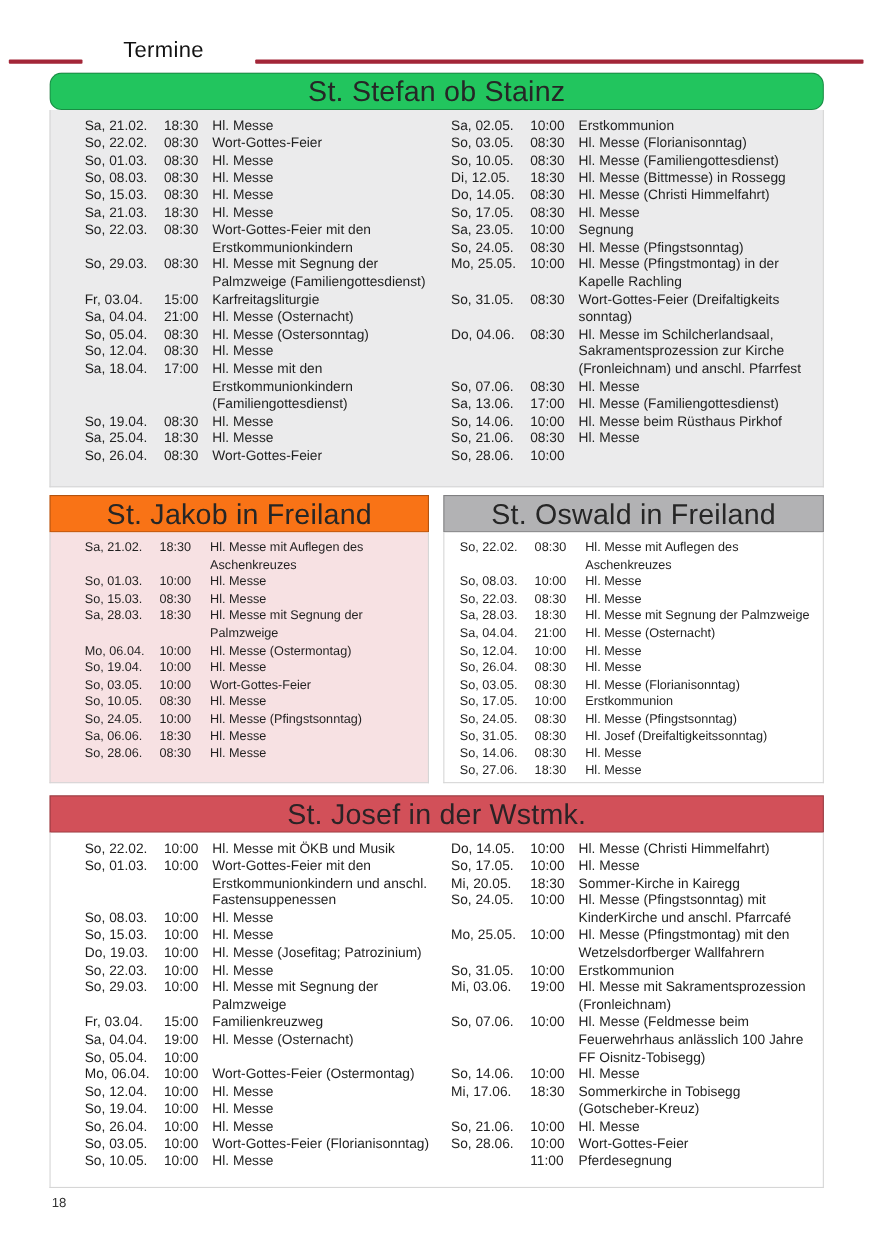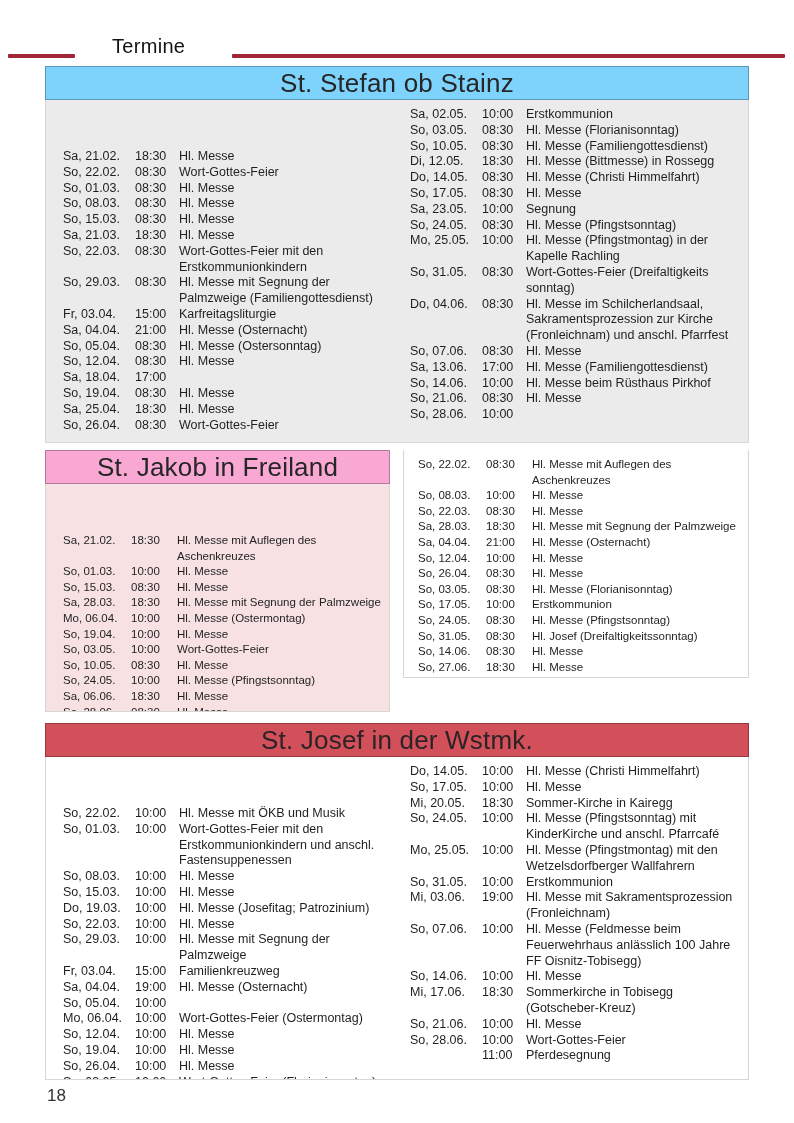--- a/index.html
+++ b/index.html
@@ -34,45 +34,45 @@
   #sec-jakob  { top:450px; left:45px; width:345px; height:262px; }
   #sec-oswald { top:450px; left:403px; width:346px; height:262px; }
   #sec-jakob .box-body, #sec-oswald .box-body { height:228px; }
   #sec-josef  { top:723px; left:45px; width:704px; height:267px; }
   #sec-josef .box-body { height:323px; }
 
   .two-col { display:flex; }
   .two-col .col { width:50%; }
 
   .col { padding-right:4px; }
-  .col.pad-a { padding-left:17px;margin-top:42px; }
+  .col.pad-a { padding-left:31px; }
   .col.pad-b { padding-left:13px; }
   #sec-oswald .col { padding-left:14px; }
 
   
   .row { display:grid; grid-template-columns:72px 44px 1fr; font-size:12.5px; line-height:15.8px; }
   #sec-jakob .row, #sec-oswald .row { grid-template-columns:68px 46px 1fr; font-size:11.5px; line-height:15.6px; }
   .row .d, .row .t { white-space:nowrap; }
   .row .e { padding-right:2px; }
 
-  .pagenum { position:absolute; left:47px; top:1086px; font-size:17px; color:#333; }
+  .pagenum { position:absolute; left:47px; top:1086px; font-size:12px; color:#333; }
 </style>
 </head>
 <body>
 
 <div class="sheet">
 
   <div class="kicker">
     <span class="rule short" style="background: rgb(163, 38, 56);"></span>
     <span class="kicker-text">Termine</span>
     <span class="rule long" style="background: rgb(163, 38, 56);"></span>
   </div>
 
   <section class="box" id="sec-stefan">
-    <div class="box-header" style="background: #7dd3fc; color: rgb(38, 38, 38);">
+    <div class="box-header" style="background: #22c55e; color: rgb(38, 38, 38); border-radius: 11px;">
       <span class="box-title" style="color: rgb(38, 38, 38);">St. Stefan ob Stainz</span>
     </div>
     <div class="box-body two-col" style="background: rgb(235, 235, 236);">
       <div class="col pad-a">
           <div class="row">
             <span class="d">Sa, 21.02.</span>
             <span class="t">18:30</span>
             <span class="e">Hl. Messe</span>
           </div>
           <div class="row">
@@ -126,20 +126,21 @@
             <span class="e">Hl. Messe (Ostersonntag)</span>
           </div>
           <div class="row">
             <span class="d">So, 12.04.</span>
             <span class="t">08:30</span>
             <span class="e">Hl. Messe</span>
           </div>
           <div class="row">
             <span class="d">Sa, 18.04.</span>
             <span class="t">17:00</span>
+            <span class="e">Hl. Messe mit den Erstkommunionkindern (Familiengottesdienst)</span>
           </div>
           <div class="row">
             <span class="d">So, 19.04.</span>
             <span class="t">08:30</span>
             <span class="e">Hl. Messe</span>
           </div>
           <div class="row">
             <span class="d">Sa, 25.04.</span>
             <span class="t">18:30</span>
             <span class="e">Hl. Messe</span>
@@ -228,21 +229,21 @@
           </div>
           <div class="row">
             <span class="d">So, 28.06.</span>
             <span class="t">10:00</span>
           </div>
         </div>
     </div>
   </section>
 
   <section class="box" id="sec-jakob">
-    <div class="box-header" style="background: #f9a8d4; color: rgb(38, 38, 38);">
+    <div class="box-header" style="background: #f97316; color: rgb(38, 38, 38);">
       <span class="box-title" style="color: rgb(38, 38, 38);">St. Jakob in Freiland</span>
     </div>
     <div class="box-body" style="background: rgb(247, 225, 227);">
       <div class="col pad-a">
           <div class="row">
             <span class="d">Sa, 21.02.</span>
             <span class="t">18:30</span>
             <span class="e">Hl. Messe mit Auflegen des Aschenkreuzes</span>
           </div>
           <div class="row">
@@ -293,20 +294,23 @@
           <div class="row">
             <span class="d">So, 28.06.</span>
             <span class="t">08:30</span>
             <span class="e">Hl. Messe</span>
           </div>
         </div>
     </div>
   </section>
 
   <section class="box" id="sec-oswald">
+    <div class="box-header" style="background: rgb(178, 178, 180); color: rgb(38, 38, 38);">
+      <span class="box-title" style="color: rgb(38, 38, 38);">St. Oswald in Freiland</span>
+    </div>
     <div class="box-body" style="background: rgb(255, 255, 255);">
       <div class="col">
           <div class="row">
             <span class="d">So, 22.02.</span>
             <span class="t">08:30</span>
             <span class="e">Hl. Messe mit Auflegen des Aschenkreuzes</span>
           </div>
           <div class="row">
             <span class="d">So, 08.03.</span>
             <span class="t">10:00</span>

